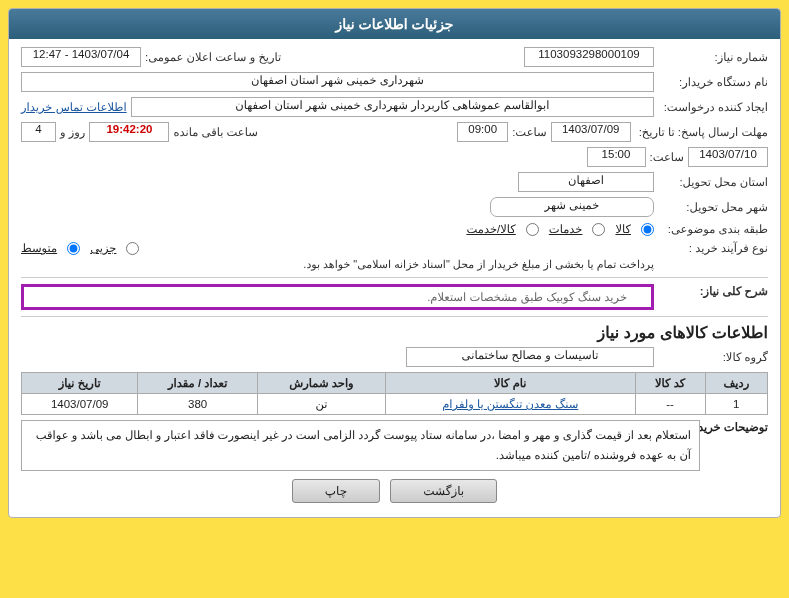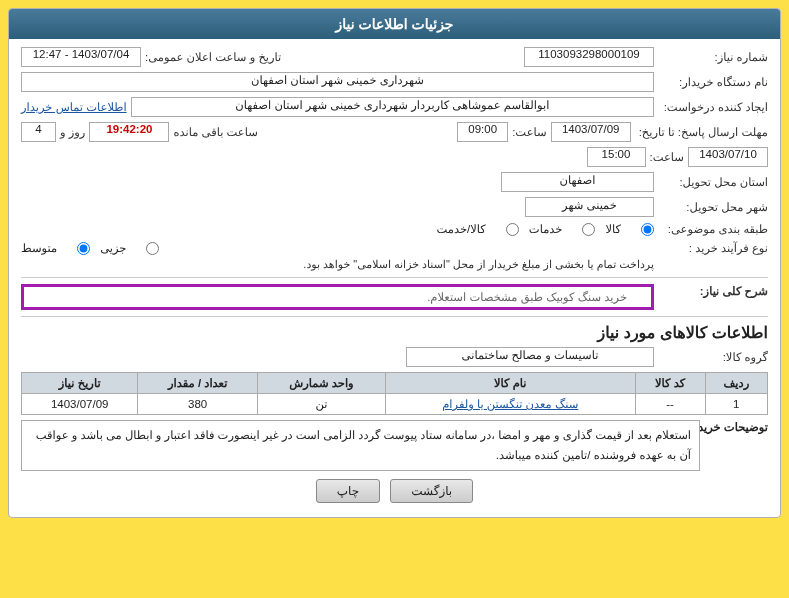--- a/index.html
+++ b/index.html
@@ -82,23 +82,24 @@
     }
     .radio-group {
       display: flex;
       gap: 10px;
       align-items: center;
       flex-direction: row-reverse;
     }
     .radio-item {
       display: flex;
       align-items: center;
-      gap: 20px;
+      gap: 10px;
       font-size: 11.5px;
       flex-direction: row-reverse;
+      text-decoration: underline;
     }
     .divider {
       border: none;
       border-top: 1px solid #ccc;
       margin: 6px 0;
     }
     .section-title {
       font-weight: bold;
       font-size: 16px;
       color: #222;
@@ -154,21 +155,21 @@
       text-align: right;
     }
     .footer-buttons {
       display: flex;
       justify-content: center;
       gap: 10px;
       margin-top: 8px;
       padding-bottom: 6px;
     }
     .btn {
-      padding: 4px 20px;
+      padding: 4px 32px;
       border: 1px solid #888;
       border-radius: 3px;
       cursor: pointer;
       font-size: 12px;
       font-family: Tahoma, Arial, sans-serif;
     }
     .btn-print {
       background: linear-gradient(to bottom, #e8e8e8, #ccc);
       color: #222;
     }
@@ -231,27 +232,27 @@
 
       <div class="form-row">
         <div class="field-box field-narrow">1403/07/10</div>
         <span class="inline-label">ساعت:</span>
         <div class="field-box" style="width:59px;flex:none;">15:00</div>
         <div style="flex:1"></div>
       </div>
 
       <div class="form-row">
         <span class="label-cell">استان محل تحویل:</span>
-        <div class="field-box" style="width:153px;flex:none;">اصفهان</div>
+        <div class="field-box" style="width:136px;flex:none;">اصفهان</div>
         <div style="flex:1"></div>
       </div>
 
       <div class="form-row">
         <span class="label-cell">شهر محل تحویل:</span>
-        <div class="field-box" style="width:129px;flex:none;">خمینی شهر</div>
+        <div class="field-box" style="width:164px;flex:none;border-radius:7px;">خمینی شهر</div>
         <div style="flex:1"></div>
       </div>
 
       <div class="form-row">
         <span class="label-cell">طبقه بندی موضوعی:</span>
         <div class="radio-group">
           <div class="radio-item">
             <span>کالا/خدمت</span>
             <input type="radio" name="tabaghe" style="">
           </div>

